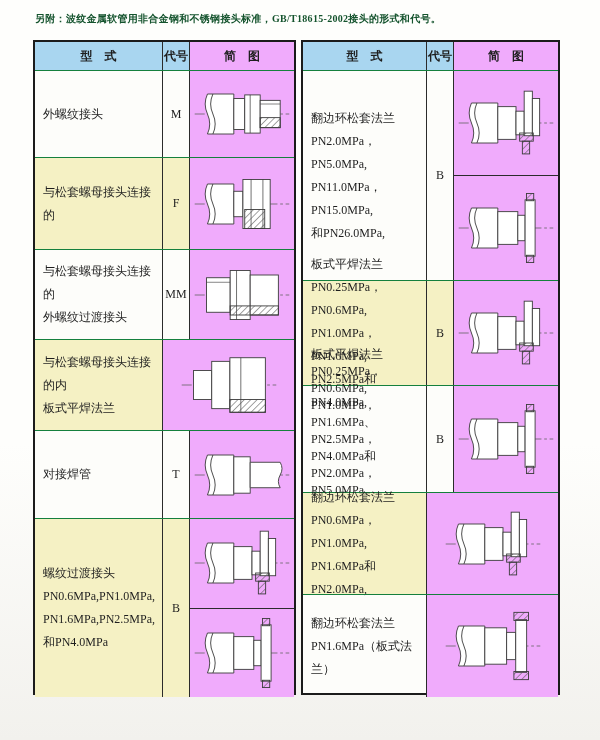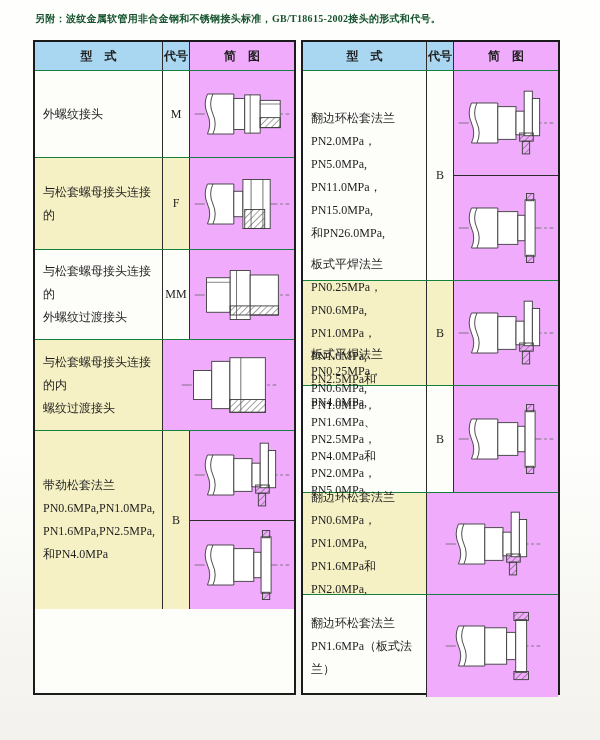--- a/index.html
+++ b/index.html
@@ -185,35 +185,50 @@
             <svg class="diag" viewBox="0 0 110 80" width="100" height="76">
               <use href="#sym-mm"></use>
             </svg>
           </div>
         </div>
     </div>
 
     <div class="row hl" style="height:91px">
       <div class="cell cell-type">
           <div class="type-text">与松套螺母接头连接的内
-螺纹过渡接头</div>
+板式平焊法兰</div>
         </div>
       <div class="cell cell-diagram">
           <div class="half">
             <svg class="diag" viewBox="0 0 110 80" width="100" height="76">
               <use href="#sym-mf"></use>
             </svg>
           </div>
         </div>
     </div>
 
+    <div class="row" style="height:88px">
+      <div class="cell cell-type">
+          <div class="type-text">对接焊管</div>
+        </div>
+      <div class="cell cell-code">
+          <span class="code-text">T</span>
+        </div>
+      <div class="cell cell-diagram">
+          <div class="half">
+            <svg class="diag" viewBox="0 0 110 80" width="100" height="74">
+              <use href="#sym-t"></use>
+            </svg>
+          </div>
+        </div>
+    </div>
 
     <div class="row hl" style="height:179px">
       <div class="cell cell-type">
-          <div class="type-text">带劲松套法兰
+          <div class="type-text">螺纹过渡接头
 PN0.6MPa,PN1.0MPa,
 PN1.6MPa,PN2.5MPa,
 和PN4.0MPa</div>
         </div>
       <div class="cell cell-code">
           <span class="code-text">B</span>
         </div>
       <div class="cell cell-diagram">
         <div class="half">
             <svg class="diag" viewBox="0 0 110 80" width="100" height="76">

